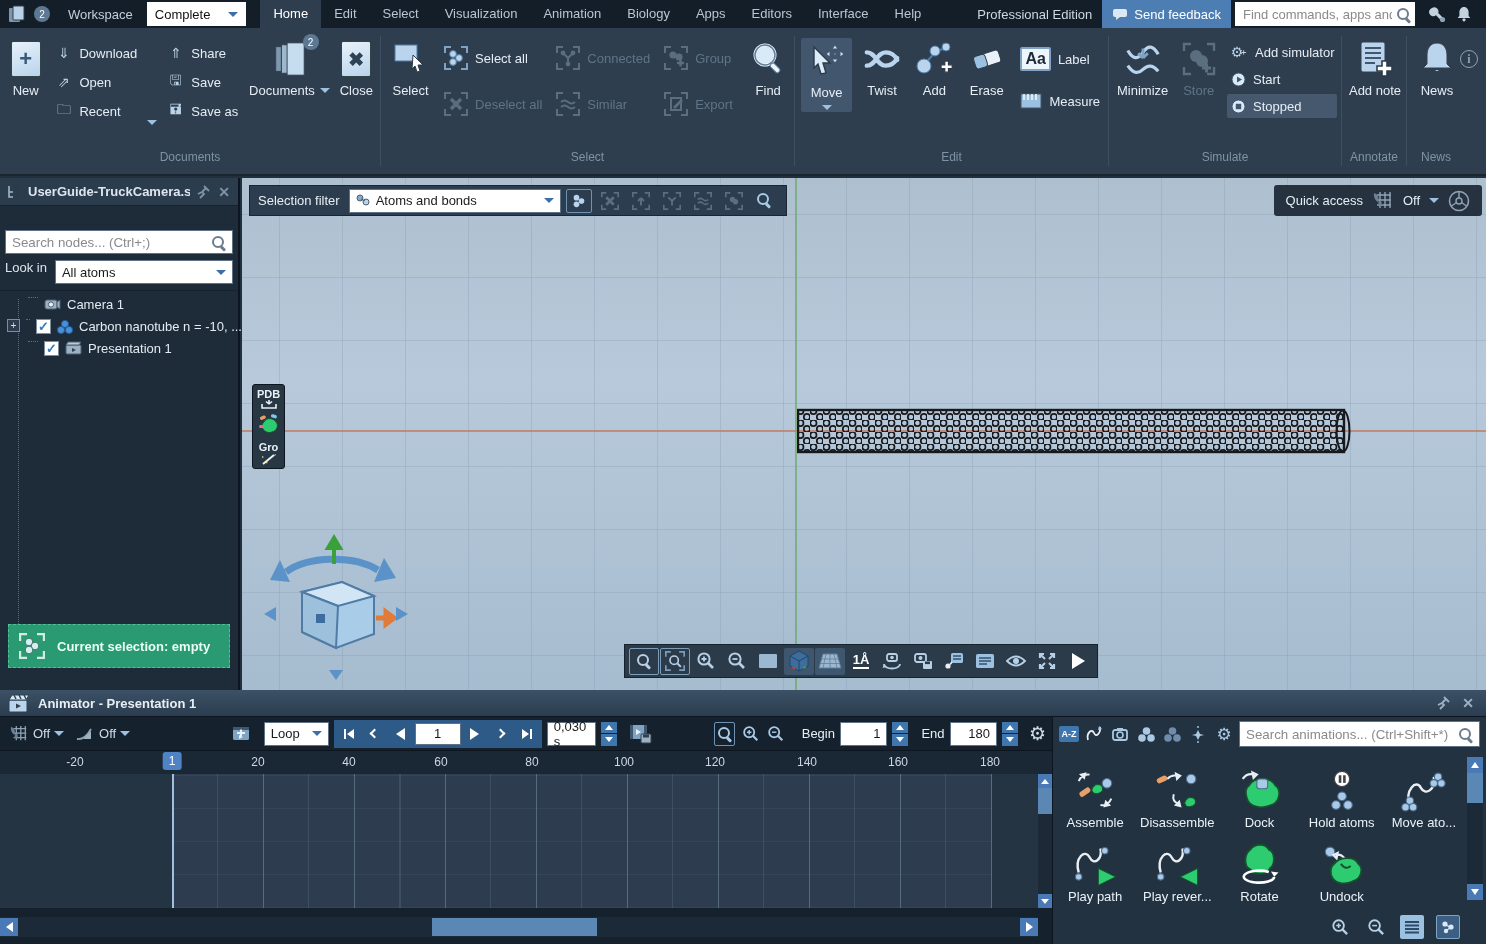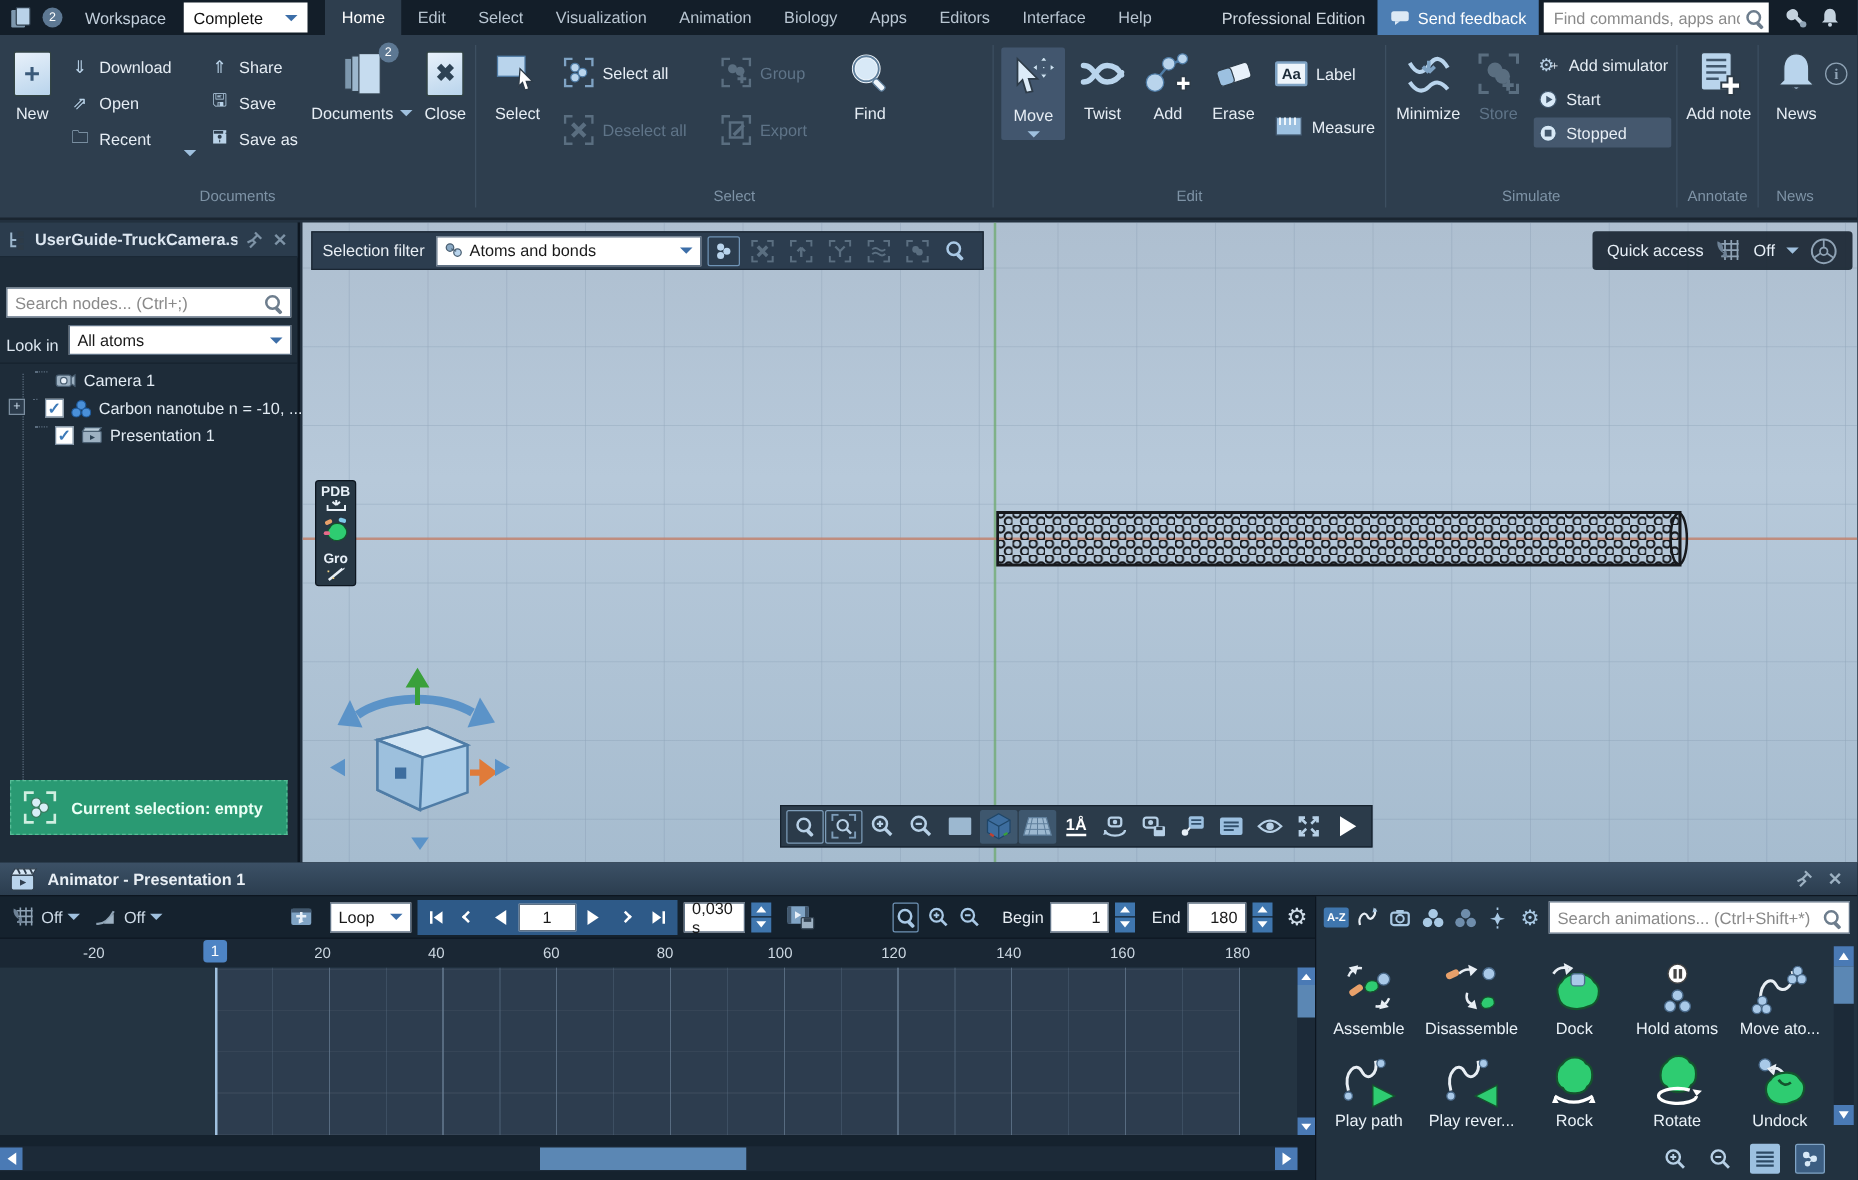--- a/index.html
+++ b/index.html
@@ -56,21 +56,21 @@
 .ric{width:17px;height:17px;display:flex;align-items:center;justify-content:center;flex:none;color:#b9d2e8;font-size:14px}
 .bigico{width:38px;height:38px;display:flex;align-items:center;justify-content:center}
 .docsheet{position:relative;width:30px;height:36px;background:linear-gradient(160deg,#e8f1fa,#b9d4ec);border:1px solid #344;border-radius:2px}
 
 
 .docpanel{position:absolute;top:178px;left:0;width:240px;height:512px;background:#1e2c39;border-right:2px solid #0d1620;display:flex;flex-direction:column}
 .dp-head{height:28px;background:#2b3c4d;display:flex;align-items:center;gap:6px;padding:0 6px;font-weight:bold;color:#dce6f0;border-bottom:1px solid #16222e}
 .dp-title{flex:1;white-space:nowrap;overflow:hidden;font-size:13px}
 .dp-search{margin:24px 5px 4px;display:flex}
 .dp-search .wfield{flex:1;color:#8a8a8a;gap:6px}
-.dp-lookin{display:flex;align-items:flex-end;gap:8px;margin:2px 5px 6px;color:#dbe5ee}
+.dp-lookin{display:flex;align-items:flex-start;gap:8px;margin:2px 5px 6px;color:#dbe5ee}
 .dp-lookin .wfield{flex:1;justify-content:space-between}
 .tree{flex:1;position:relative;padding:6px 0 0 10px;border-top:1px solid #16222e}
 .trow{display:flex;align-items:flex-start;gap:6px;height:20px;color:#e2ebf3;position:relative}
 .tline{position:absolute;left:18px;top:8px;bottom:0;width:0;border-left:1px dotted #5a6c7e}
 .stub{width:10px;border-top:1px dotted #5a6c7e;flex:none}
 .expander{width:13px;height:13px;background:#2c3c4c;border:1px solid #7b8ea0;color:#cfe0ef;font-size:10px;line-height:11px;text-align:center;flex:none;margin-left:-7px}
 .chk{width:15px;height:15px;background:#fff;border:1px solid #7b8ea0;color:#3d7ab8;font-size:13px;line-height:13px;font-weight:bold;text-align:center;flex:none}
 .selbar{margin:0 8px 22px;background:#2a9a73;border:1px dashed #57bd97;height:44px;display:flex;align-items:center;gap:12px;padding:0 10px;color:#eafff5;font-weight:bold}
 
 
@@ -271,20 +271,43 @@
         <div class="rsm2 dis">
           <span>
               <svg width="24" height="24" viewBox="0 0 24 24">
                 <path d="M1 7 V1 H7 M17 1 H23 V7 M23 17 V23 H17 M7 23 H1 V17" stroke="#5a6e80" fill="none" stroke-width="2"></path>
                 <path d="M7 7 L17 17 M17 7 L7 17" stroke="#5a6e80" stroke-width="3.4"></path>
               </svg>
             </span>
           <span>Deselect all</span>
         </div>
       </div>
+      <div class="rcol" style="width:108px;gap:10px">
+        <div class="rsm2 dis">
+          <span>
+              <svg width="24" height="24" viewBox="0 0 24 24">
+                <path d="M1 7 V1 H7 M17 1 H23 V7 M23 17 V23 H17 M7 23 H1 V17" stroke="#5a6e80" fill="none" stroke-width="2"></path>
+                <path d="M7 7 L12 12 L17 7 M12 12 L12 18" stroke="#5a6e80" stroke-width="2" fill="none"></path>
+                <circle cx="7" cy="7" r="2.4" fill="#5a6e80"></circle>
+                <circle cx="17" cy="7" r="2.4" fill="#5a6e80"></circle>
+                <circle cx="12" cy="18" r="2.4" fill="#5a6e80"></circle>
+              </svg>
+            </span>
+          <span>Connected</span>
+        </div>
+        <div class="rsm2 dis">
+          <span>
+              <svg width="24" height="24" viewBox="0 0 24 24">
+                <path d="M1 7 V1 H7 M17 1 H23 V7 M23 17 V23 H17 M7 23 H1 V17" stroke="#5a6e80" fill="none" stroke-width="2"></path>
+                <path d="M5 10 q3.5 -3 7 0 q3.5 3 7 0 M5 15 q3.5 -3 7 0 q3.5 3 7 0" stroke="#5a6e80" stroke-width="2" fill="none"></path>
+              </svg>
+            </span>
+          <span>Similar</span>
+        </div>
+      </div>
       <div class="rcol" style="width:92px;gap:10px">
         <div class="rsm2 dis">
           <span>
               <svg width="24" height="24" viewBox="0 0 24 24">
                 <path d="M1 7 V1 H7 M17 1 H23 V7 M23 17 V23 H17 M7 23 H1 V17" stroke="#5a6e80" fill="none" stroke-width="2"></path>
                 <circle cx="9" cy="9" r="3.6" fill="#5a6e80"></circle>
                 <circle cx="15" cy="11" r="3.6" fill="#5a6e80"></circle>
                 <path d="M13 17 h7 M16.5 13.5 v7" stroke="#5a6e80" stroke-width="2.4"></path>
               </svg>
             </span>
@@ -354,21 +377,21 @@
               <g transform="rotate(-18 19 16)">
                 <rect x="6" y="10" width="26" height="13" rx="3" fill="#e8f1fa" stroke="#2d3b48"></rect>
                 <rect x="6" y="10" width="12" height="13" rx="3" fill="#9cc0e0" stroke="#2d3b48"></rect>
               </g>
             </svg>
         </span>
         <span>Erase</span>
       </div>
       <div class="rcol" style="width:96px;gap:12px;padding-top:6px">
         <div class="rsm2" style="height:30px">
-          <span style="background:#eef5fb;color:#1a2a38;border:2px solid #7fa3c4;font-weight:bold;font-size:12px;padding:1px 3px;border-radius:2px">Aa</span>
+          <span style="background:#eef5fb;color:#1a2a38;border:2px solid #7fa3c4;font-weight:bold;font-size:16px;padding:1px 3px;border-radius:2px">Aa</span>
           <span>Label</span>
         </div>
         <div class="rsm2" style="height:30px">
           <span>
               <svg width="22" height="16" viewBox="0 0 22 16">
                 <rect x="1" y="1" width="20" height="14" fill="#9cc0e0" stroke="#41576d"></rect>
                 <path d="M4 1 v6 M8 1 v6 M12 1 v6 M16 1 v6" stroke="#eef5fb" stroke-width="1.6"></path>
               </svg>
             </span>
           <span>Measure</span>
@@ -1084,28 +1107,20 @@
             <g fill="#a9c9e8" stroke="#4a6a8a">
               <circle cx="32" cy="6" r="3"></circle>
               <circle cx="8" cy="30" r="3"></circle>
             </g>
             <path d="M42 22 L26 30 L42 38 Z" fill="#2ECC71" stroke="#14532d"></path>
           </svg>
         <span>Play rever...</span>
       </div>
       <div class="preset">
         <svg width="50" height="44" viewBox="0 0 46 40">
-            <path d="M15 6 C19 0 29 0 32 6 C38 8 38 20 33 23 C31 29 18 30 15 24 C9 22 9 10 15 6 Z" fill="#2ECC71" stroke="#14532d" stroke-width="1.6"></path>
-            <path d="M9 30 q14 9 28 0" stroke="#fff" stroke-width="2.4" fill="none"></path>
-            <path d="M9 30 l-2 5 5 0 z M37 30 l2 5 -5 0 z" fill="#fff"></path>
-          </svg>
-        <span>Rock</span>
-      </div>
-      <div class="preset">
-        <svg width="50" height="44" viewBox="0 0 46 40">
             <path d="M15 5 C19 -1 29 -1 32 5 C38 7 38 19 33 22 C31 28 18 29 15 23 C9 21 9 9 15 5 Z" fill="#2ECC71" stroke="#14532d" stroke-width="1.6"></path>
             <path d="M37 30 a14 5.5 0 1 1 -5 -4.4" stroke="#fff" stroke-width="2.4" fill="none"></path>
             <path d="M37 30 l4 -4 -7 -1 z" fill="#fff"></path>
           </svg>
         <span>Rotate</span>
       </div>
       <div class="preset">
         <svg width="50" height="44" viewBox="0 0 46 40">
             <circle cx="12" cy="7" r="4.4" fill="#a9c9e8" stroke="#4a6a8a"></circle>
             <path d="M26 14 q-4 -6 -9 -4 M19 8 l-4 2 3 3 z" stroke="#e8eef4" stroke-width="2" fill="none"></path>

